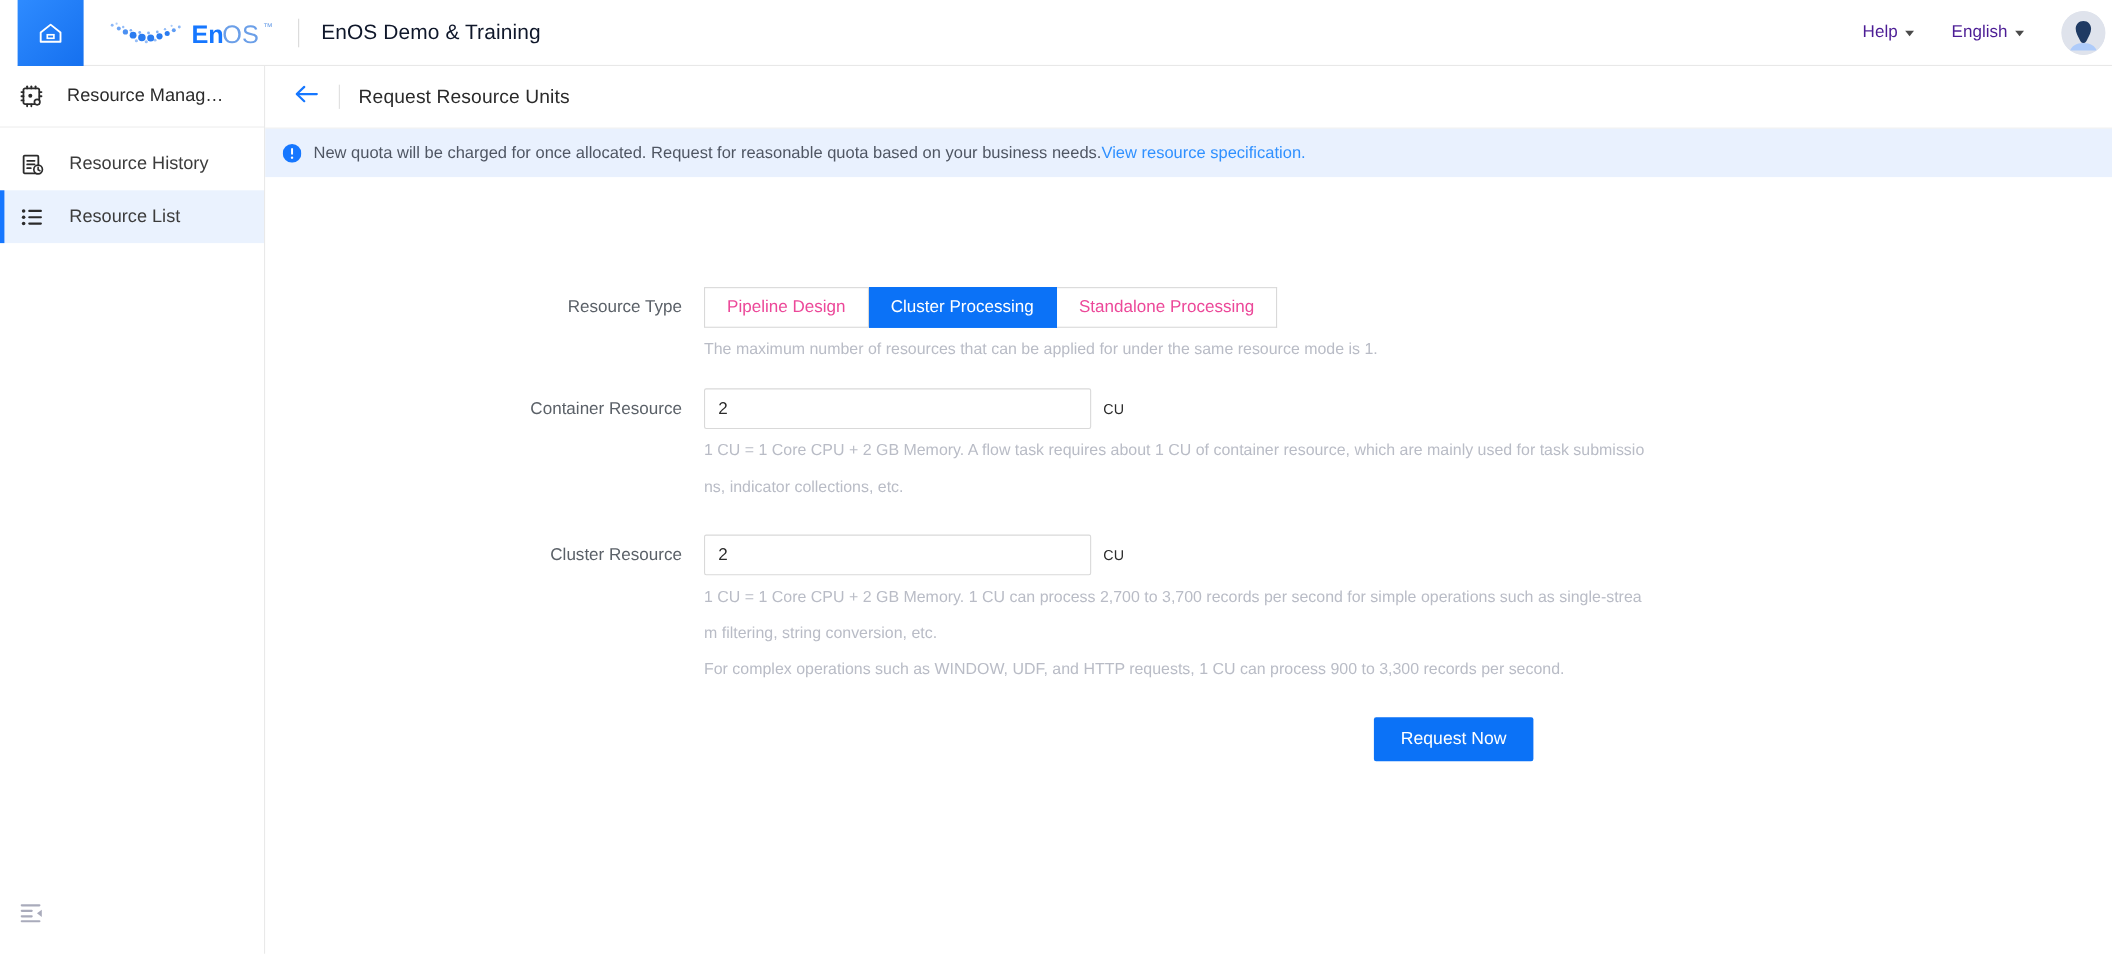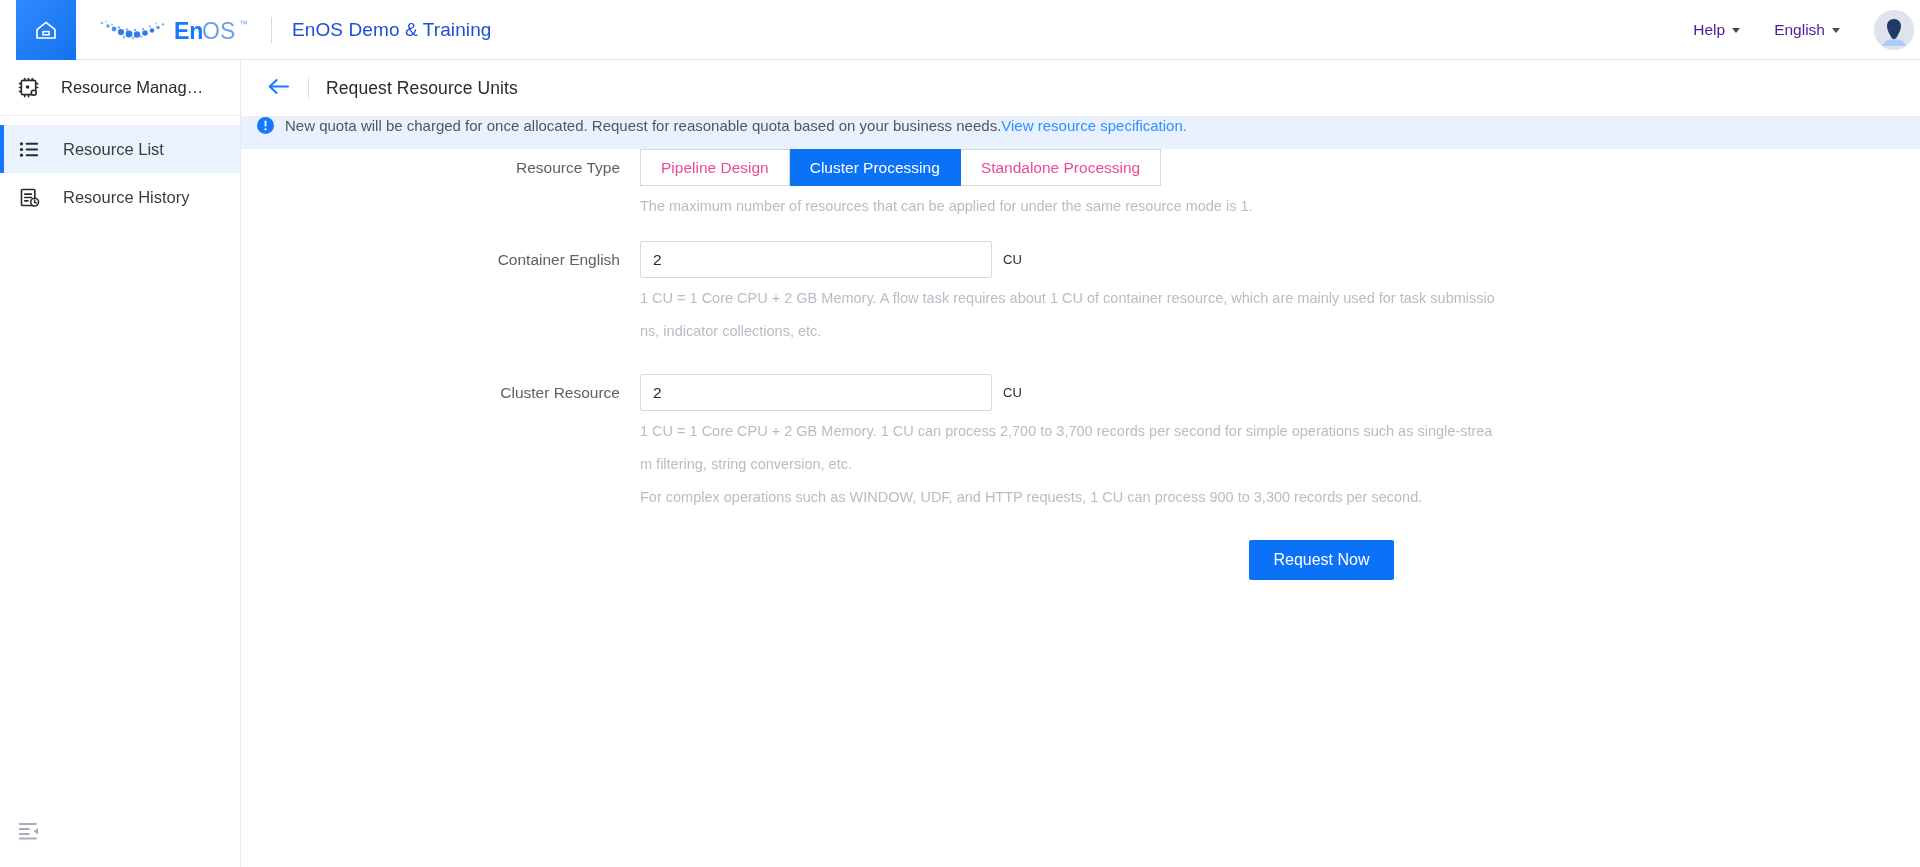--- a/index.html
+++ b/index.html
@@ -40,21 +40,21 @@
   .enos-logo { display: flex; align-items: center; }
   .enos-logo svg { display: block; }
 
   .brand-divider {
     width: 1px; height: 26px;
     background: #d9d9d9;
     margin: 0 20px 0 22px;
   }
   .tenant-title {
     font-size: 19px;
-    color: #1d4ed8;
+    color: #0f172a;
     letter-spacing: .1px;
     white-space: nowrap;
   }
 
   .topbar-right {
     margin-left: auto;
     display: flex;
     align-items: center;
     padding-right: 22px;
     height: 60px;
@@ -172,42 +172,42 @@
     background: #dedede;
     margin: 0 17px 0 16px;
   }
   .page-title {
     font-size: 17.5px;
     color: #2b2b2b;
     letter-spacing: .1px;
   }
 
   .notice {
-    height: 32px;
+    height: 44px;
     background: #e9f1fe;
     display: flex;
-    align-items: flex-start;
+    align-items: center;
     padding-left: 16px;
     font-size: 15px;
     color: #4f5663;
   }
   .notice-icon {
     flex: 0 0 17px;
     margin-right: 11px;
     display: flex; align-items: center;
   }
   .notice-text { white-space: nowrap; }
   .notice-link {
     color: #2f90ff;
     text-decoration: none;
     cursor: pointer;
   }
 
   
-  .form-area { }
+  .form-area { padding-top: 100px; }
   .form-row {
     display: flex;
     align-items: flex-start;
   }
   .form-label {
     width: 399px;
     text-align: right;
     padding-right: 20px;
     font-size: 15.5px;
     color: #5b6168;
@@ -378,54 +378,54 @@
           <path d="M19.8 8h1.8"></path>
             <path d="M19.8 12h1.8"></path>
         </g>
       </svg>
     </span>
     <span class="txt">Resource Manag…</span>
   </div>
 
   <div class="side-list">
 
+    <div class="side-item">
+      <span class="ic">
+        <svg width="21" height="21" viewBox="0 0 22 22">
+          <rect x="2.6" y="2.6" width="14" height="16.8" rx="1" fill="none" stroke="#2b2b2b" stroke-width="1.7"></rect>
+          <g stroke="#2b2b2b" stroke-width="1.7" stroke-linecap="round">
+            <path d="M6 7.5h7"></path>
+              <path d="M6 11h7"></path>
+              <path d="M6 14.5h3.4"></path>
+          </g>
+          <circle cx="16.4" cy="15.8" r="4.1" fill="#ffffff" stroke="#2b2b2b" stroke-width="1.6"></circle>
+          <path d="M16.4 13.6v2.4l1.7 1" fill="none" stroke="#2b2b2b" stroke-width="1.5" stroke-linecap="round"></path>
+        </svg>
+      </span>
+      <span class="txt">Resource History</span>
+    </div>
+
     <div class="side-item active">
       <span class="ic">
         <svg width="21" height="21" viewBox="0 0 22 22">
           <g fill="#2b2b2b">
             <circle cx="2.6" cy="5" r="1.7"></circle>
               <circle cx="2.6" cy="11" r="1.7"></circle>
               <circle cx="2.6" cy="17" r="1.7"></circle>
           </g>
           <g stroke="#2b2b2b" stroke-width="2.1" stroke-linecap="round">
             <path d="M8 5h11"></path>
               <path d="M8 11h11"></path>
               <path d="M8 17h11"></path>
           </g>
         </svg>
       </span>
       <span class="txt">Resource List</span>
     </div>
 
-    <div class="side-item">
-      <span class="ic">
-        <svg width="21" height="21" viewBox="0 0 22 22">
-          <rect x="2.6" y="2.6" width="14" height="16.8" rx="1" fill="none" stroke="#2b2b2b" stroke-width="1.7"></rect>
-          <g stroke="#2b2b2b" stroke-width="1.7" stroke-linecap="round">
-            <path d="M6 7.5h7"></path>
-              <path d="M6 11h7"></path>
-              <path d="M6 14.5h3.4"></path>
-          </g>
-          <circle cx="16.4" cy="15.8" r="4.1" fill="#ffffff" stroke="#2b2b2b" stroke-width="1.6"></circle>
-          <path d="M16.4 13.6v2.4l1.7 1" fill="none" stroke="#2b2b2b" stroke-width="1.5" stroke-linecap="round"></path>
-        </svg>
-      </span>
-      <span class="txt">Resource History</span>
-    </div>
-
   </div>
 
   <div class="collapse-btn">
     <span>
       <svg width="22" height="20" viewBox="0 0 22 20">
         <g stroke="#9b9db0" stroke-width="2" stroke-linecap="round">
           <path d="M1.8 3h16"></path>
           <path d="M1.8 8h9"></path>
           <path d="M1.8 13h9"></path>
           <path d="M1.8 17.5h16"></path>
@@ -473,21 +473,21 @@
           <div class="seg-btn selected">Cluster Processing</div>
           <div class="seg-btn">Standalone Processing</div>
         </div>
         <div class="hint">The maximum number of resources that can be applied for under the same resource mode is 1.</div>
       </div>
     </div>
 
     <div class="spacer-18"></div>
 
     <div class="form-row">
-      <div class="form-label">Container English</div>
+      <div class="form-label">Container Resource</div>
       <div class="form-ctrl">
         <div class="input-line">
           <input class="num-input" type="text" value="2" style="">
           <span class="unit">CU</span>
         </div>
         <div class="hint">1 CU = 1 Core CPU + 2 GB Memory. A flow task requires about 1 CU of container resource, which are mainly used for task submissions, indicator collections, etc.</div>
       </div>
     </div>
 
     <div class="spacer-26"></div>

